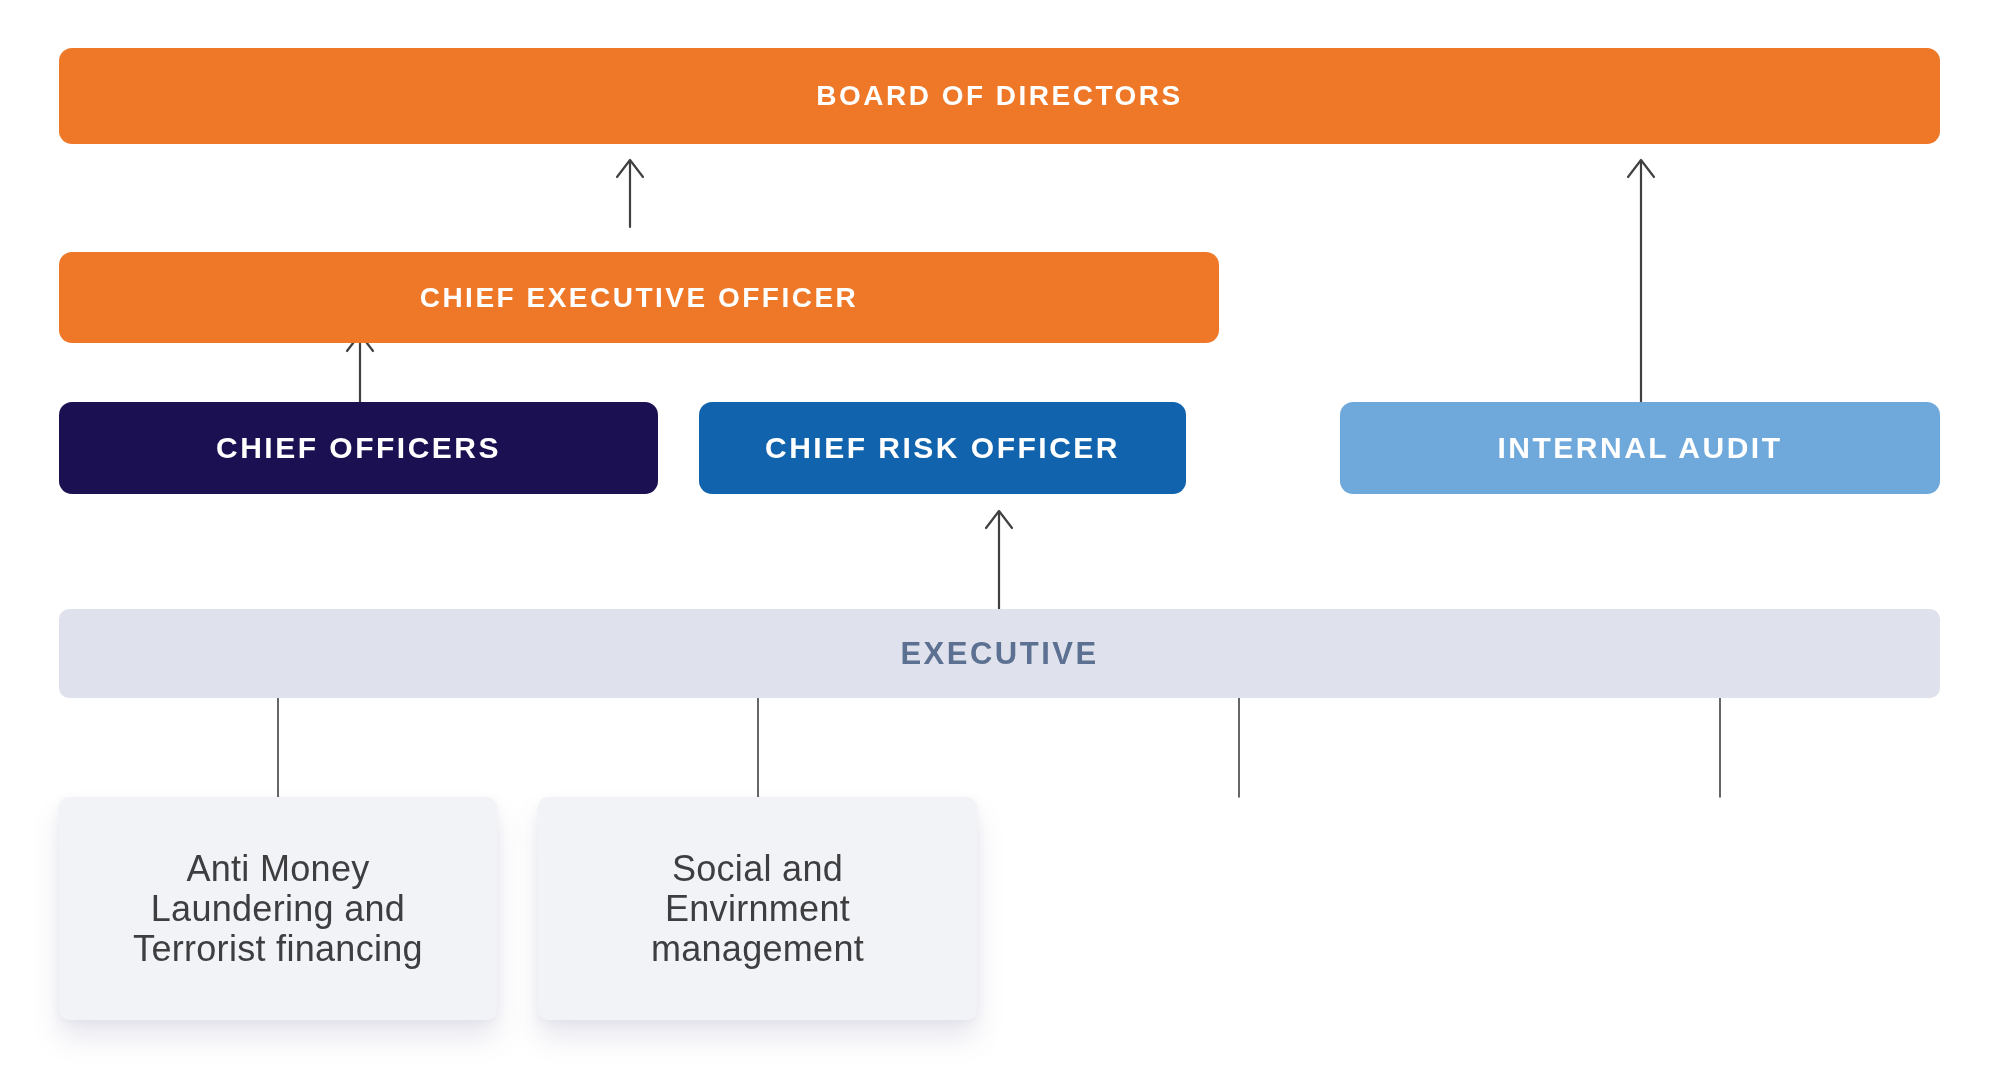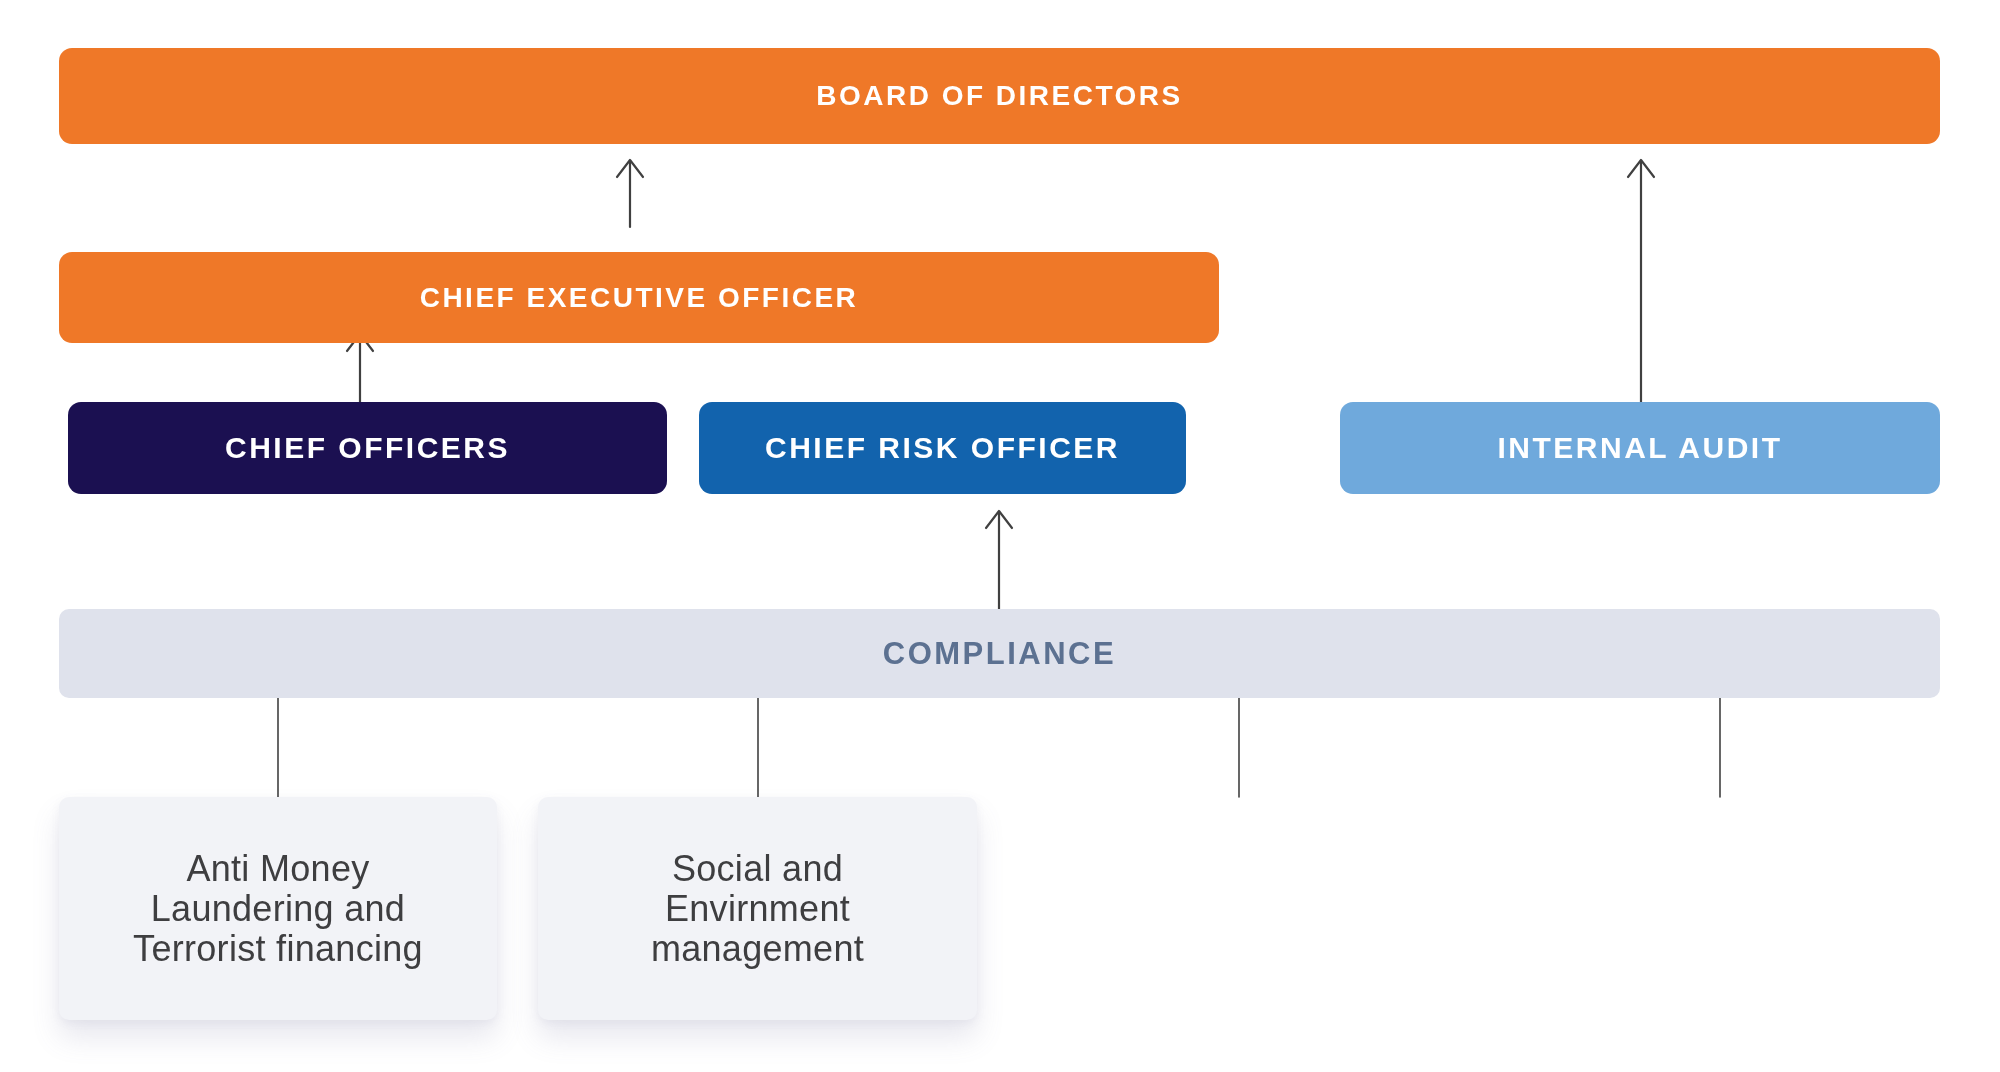--- a/index.html
+++ b/index.html
@@ -54,21 +54,20 @@
   .n-ceo {
     left: 59px; top: 227px; width: 1160px; height: 91px;
     background: var(--orange, #EF7828);
     font-size: 28px;
     margin-top: 25px;
   }
   .n-chief-officers {
     left: 59px; top: 402px; width: 599px; height: 92px;
     background: var(--navy, #1B1051);
     font-size: 30px;
-    margin-left: 9px;
   }
   .n-cro {
     left: 699px; top: 402px; width: 487px; height: 92px;
     background: var(--blue, #1263AD);
     font-size: 30px;
   }
   .n-internal-audit {
     left: 1340px; top: 402px; width: 600px; height: 92px;
     background: var(--light-blue, #6FA9DC);
     font-size: 30px;
@@ -128,21 +127,21 @@
   <div class="node bar n-board">BOARD OF DIRECTORS</div>
 
   <div class="node bar n-ceo">CHIEF EXECUTIVE OFFICER</div>
 
   <div class="node bar n-chief-officers">CHIEF OFFICERS</div>
 
   <div class="node bar n-cro">CHIEF RISK OFFICER</div>
 
   <div class="node bar n-internal-audit">INTERNAL AUDIT</div>
 
-  <div class="node bar n-compliance">COMPLIANCE</div>
+  <div class="node bar n-compliance">EXECUTIVE</div>
 
   <div class="node card card-1">Anti Money
 Laundering and
 Terrorist financing</div>
 
   <div class="node card card-2">Social and
 Envirnment
 management</div>
 
 

